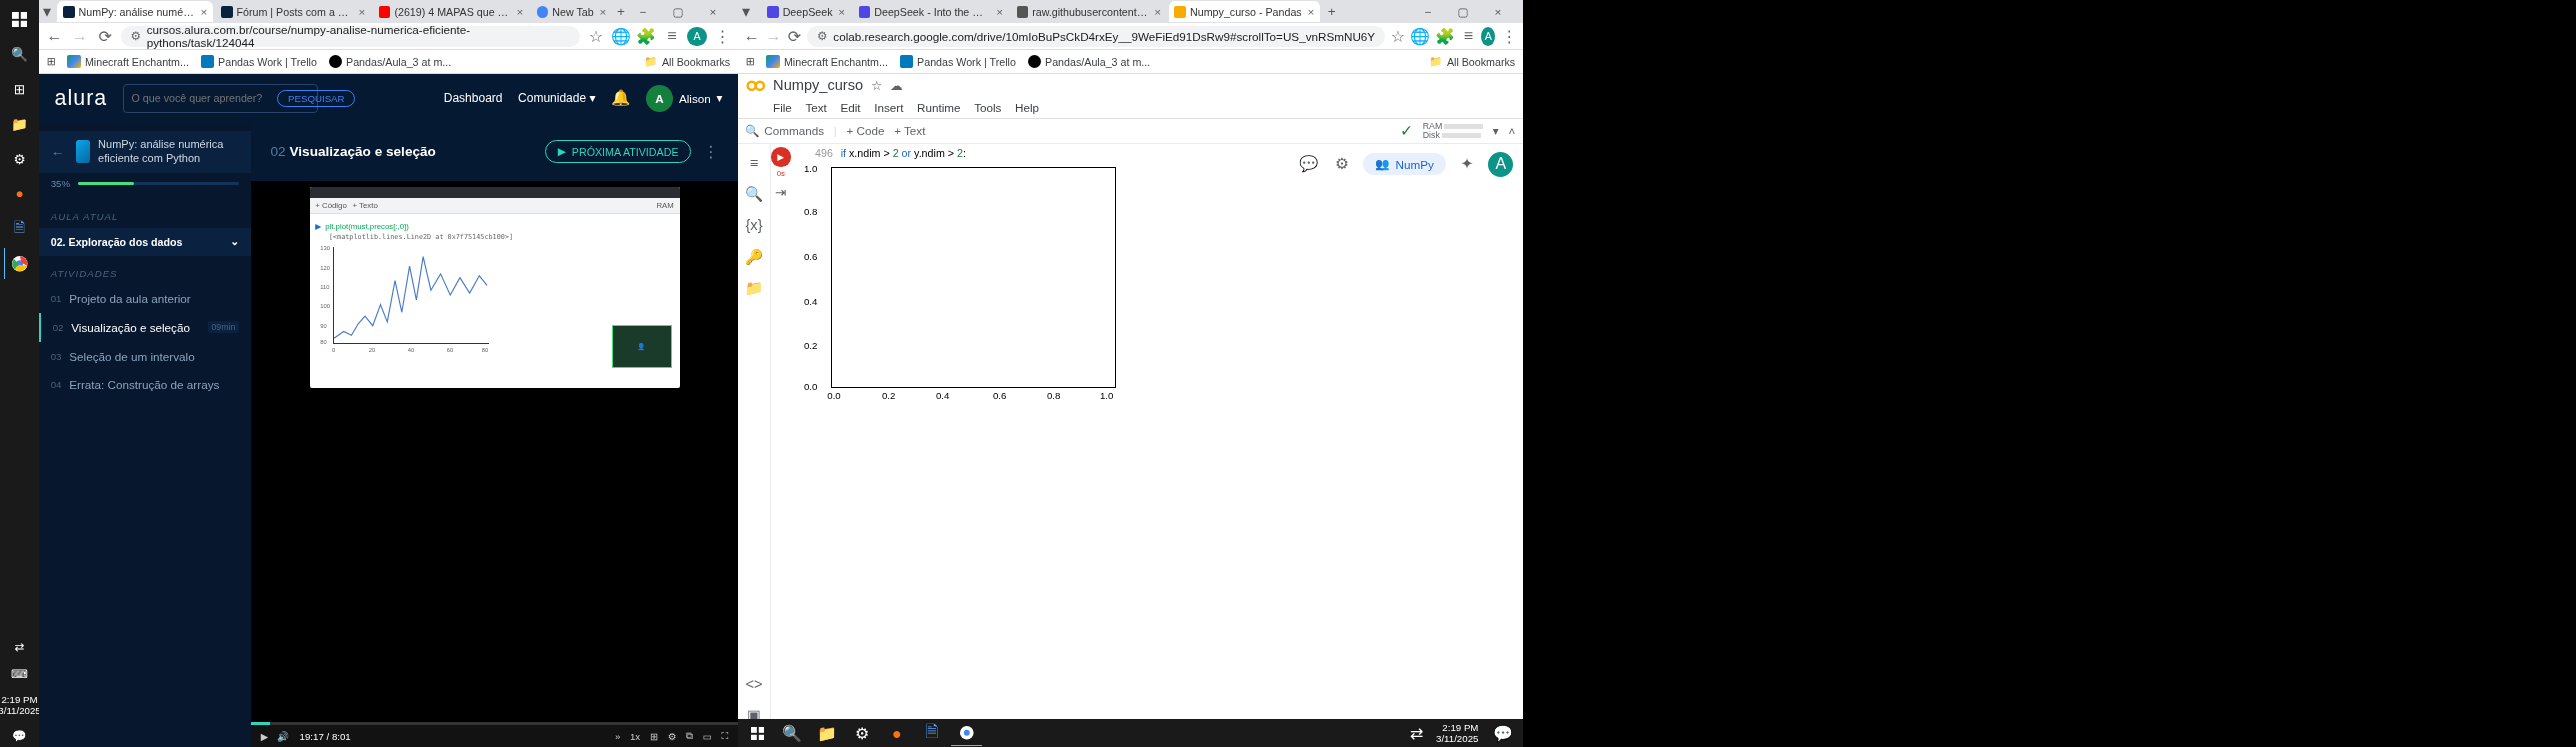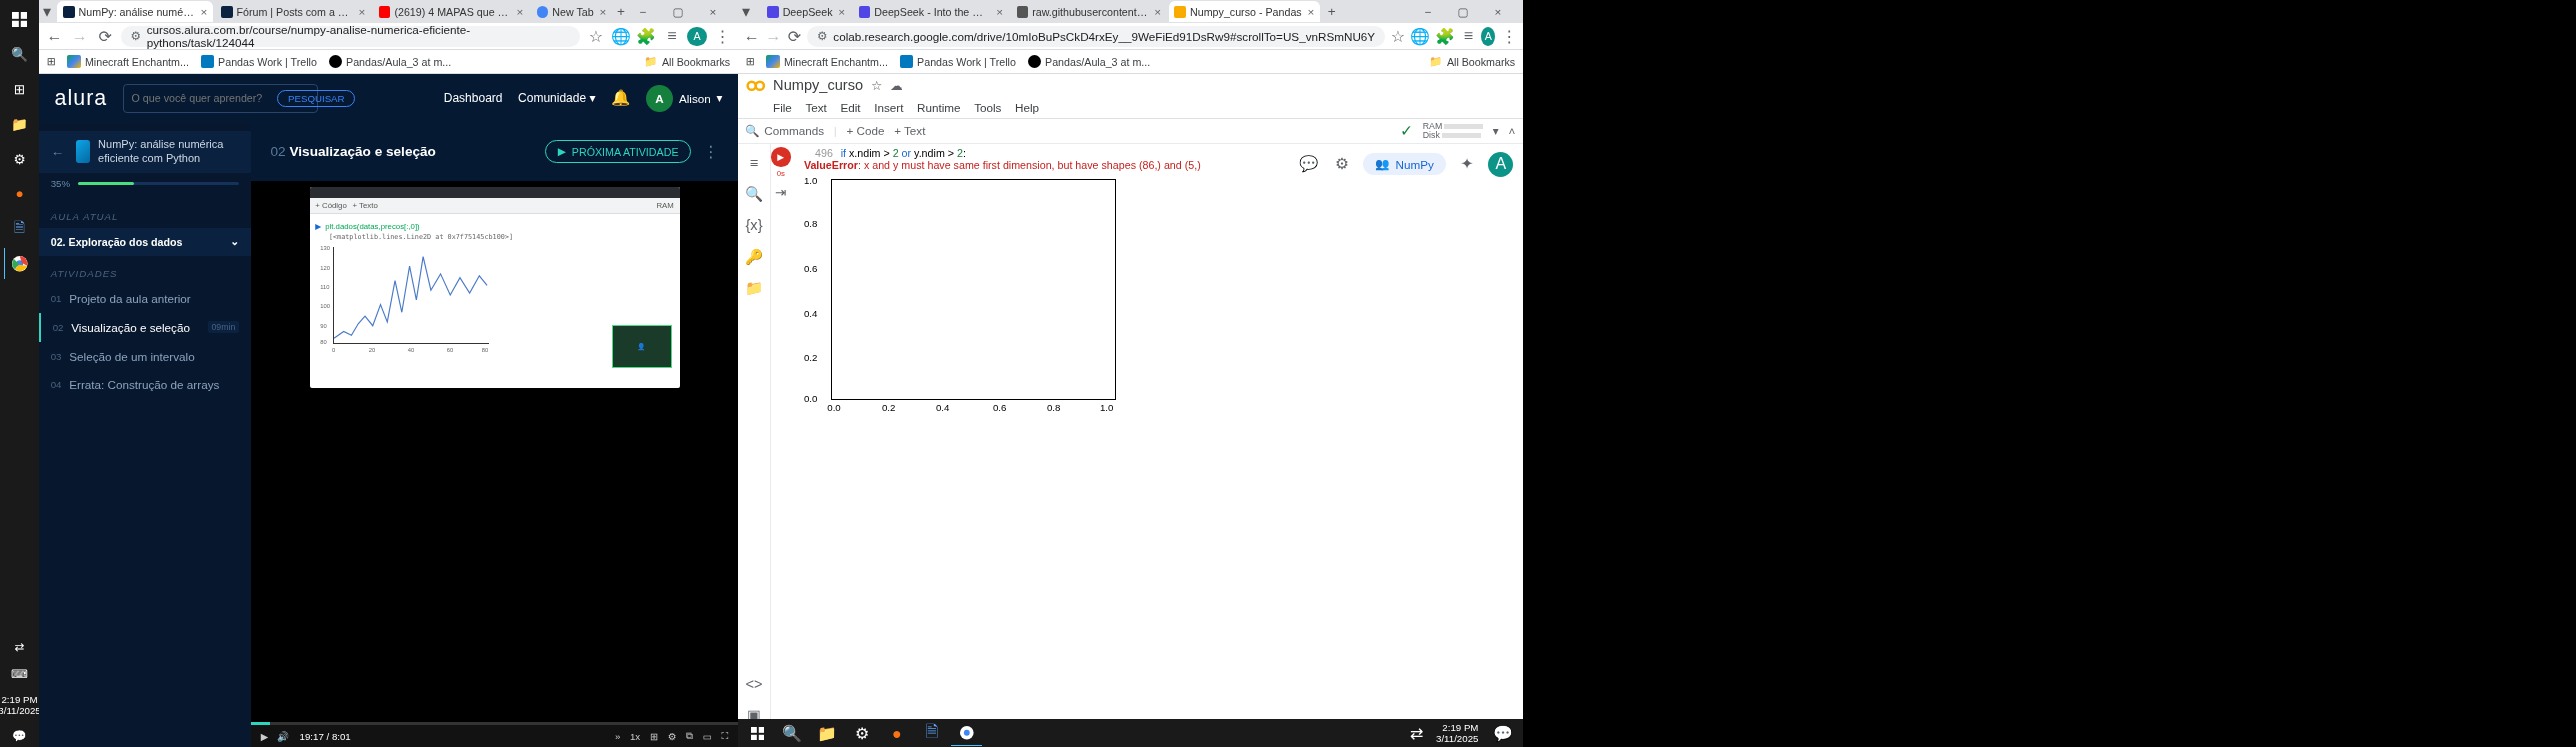--- a/index.html
+++ b/index.html
@@ -323,21 +323,21 @@
             <div class="mini-bar"></div>
             <div class="mini-tool">
               <span>+ Código</span>
               <span>+ Texto</span>
               <span style="flex:1"></span>
               <span>RAM</span>
             </div>
             <div class="mini-body">
               <div class="code">
                   <span style="color:#1967d2;">▶</span> 
-                  <span>plt.dados(datas,precos[:,0])</span>
+                  <span>plt.plot(must,precos[:,0])</span>
                 </div>
               <div class="out">[&lt;matplotlib.lines.Line2D at 0x7f75145cb100&gt;]</div>
               <div class="mini-chart">
                 <span class="ytick" style="top:-1.9px">130</span>
                 <span class="ytick" style="top:17.5px">120</span>
                 <span class="ytick" style="top:37px">110</span>
                 <span class="ytick" style="top:56px">100</span>
                 <span class="ytick" style="top:76px">90</span>
                 <span class="ytick" style="top:92px">80</span>
                 <span class="xtick" style="left:-1.9px">0</span>
@@ -489,21 +489,20 @@
         <span class="s-ico">&lt;&gt;</span>
         <span class="s-ico">▣</span>
       </div>
       <div class="colab-content">
         <div class="cell-gutter">
           <div class="run-ico">▶</div>
           <div class="run-time">0s</div>
           <span style="margin-top:5.8px;color:#5f6368;font-size:13.6px;">⇥</span>
         </div>
         <div class="code-line"><span class="ln">496</span><span class="kw">if</span> x.ndim &gt; <span class="num">2</span> <span class="kw">or</span> y.ndim &gt; <span class="num">2</span>:</div>
-        <div class="err"><span style="color:#c5221f;font-weight:bold;">ValueError</span>: x and y must have same first dimension, but have shapes (86,) and (5,)</div>
 
         <div class="colab-chart">
           <div class="axes"></div>
           <span class="yt" style="top:-3.9px">1.0</span>
           <span class="yt" style="top:39px">0.8</span>
           <span class="yt" style="top:84px">0.6</span>
           <span class="yt" style="top:129px">0.4</span>
           <span class="yt" style="top:173px">0.2</span>
           <span class="yt" style="top:214px">0.0</span>
           <span class="xt" style="left:23.4px">0.0</span>

